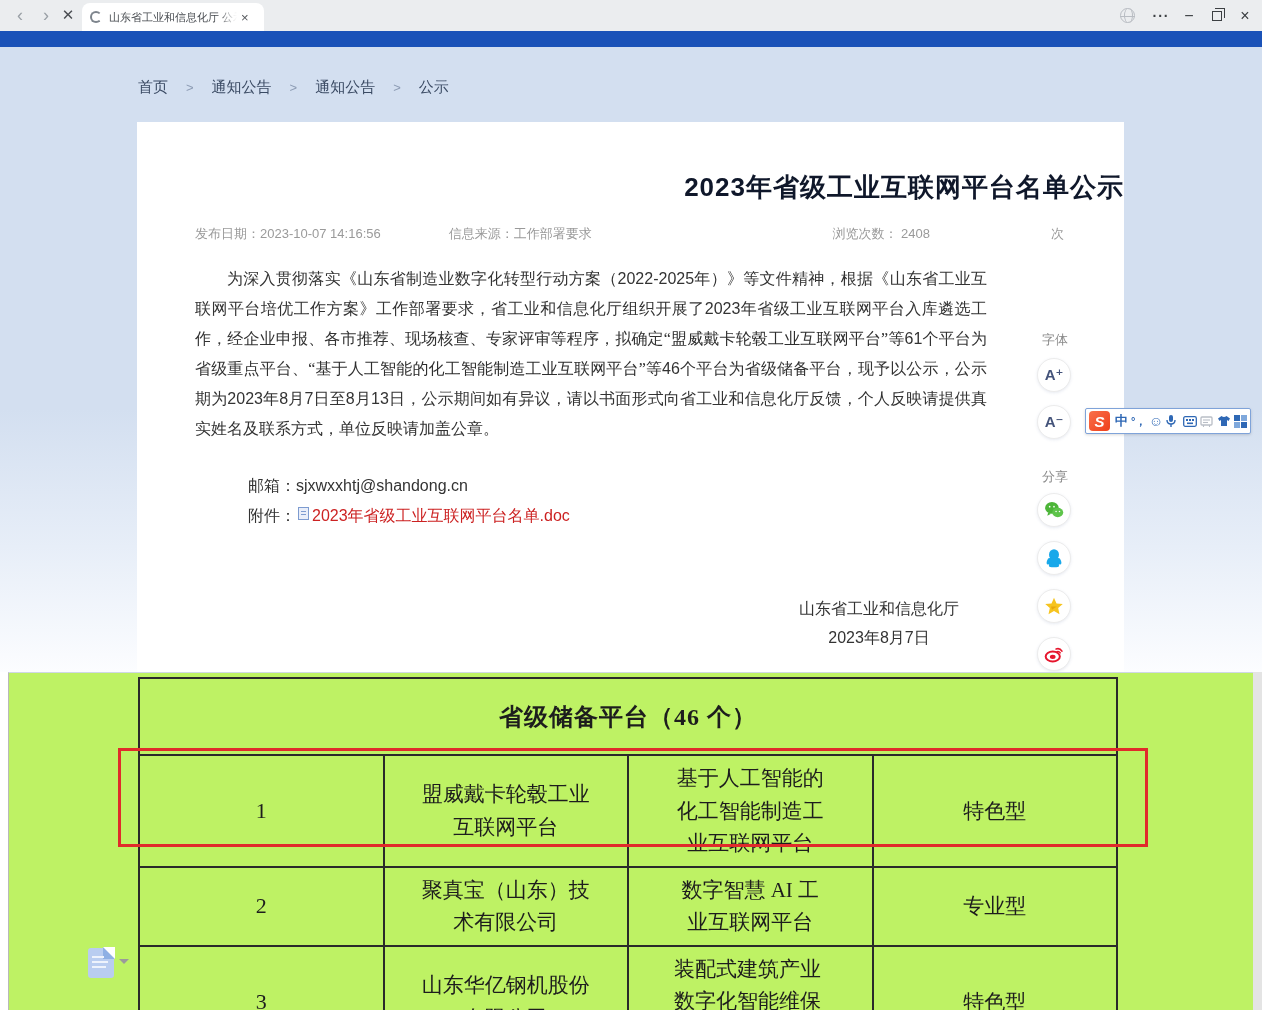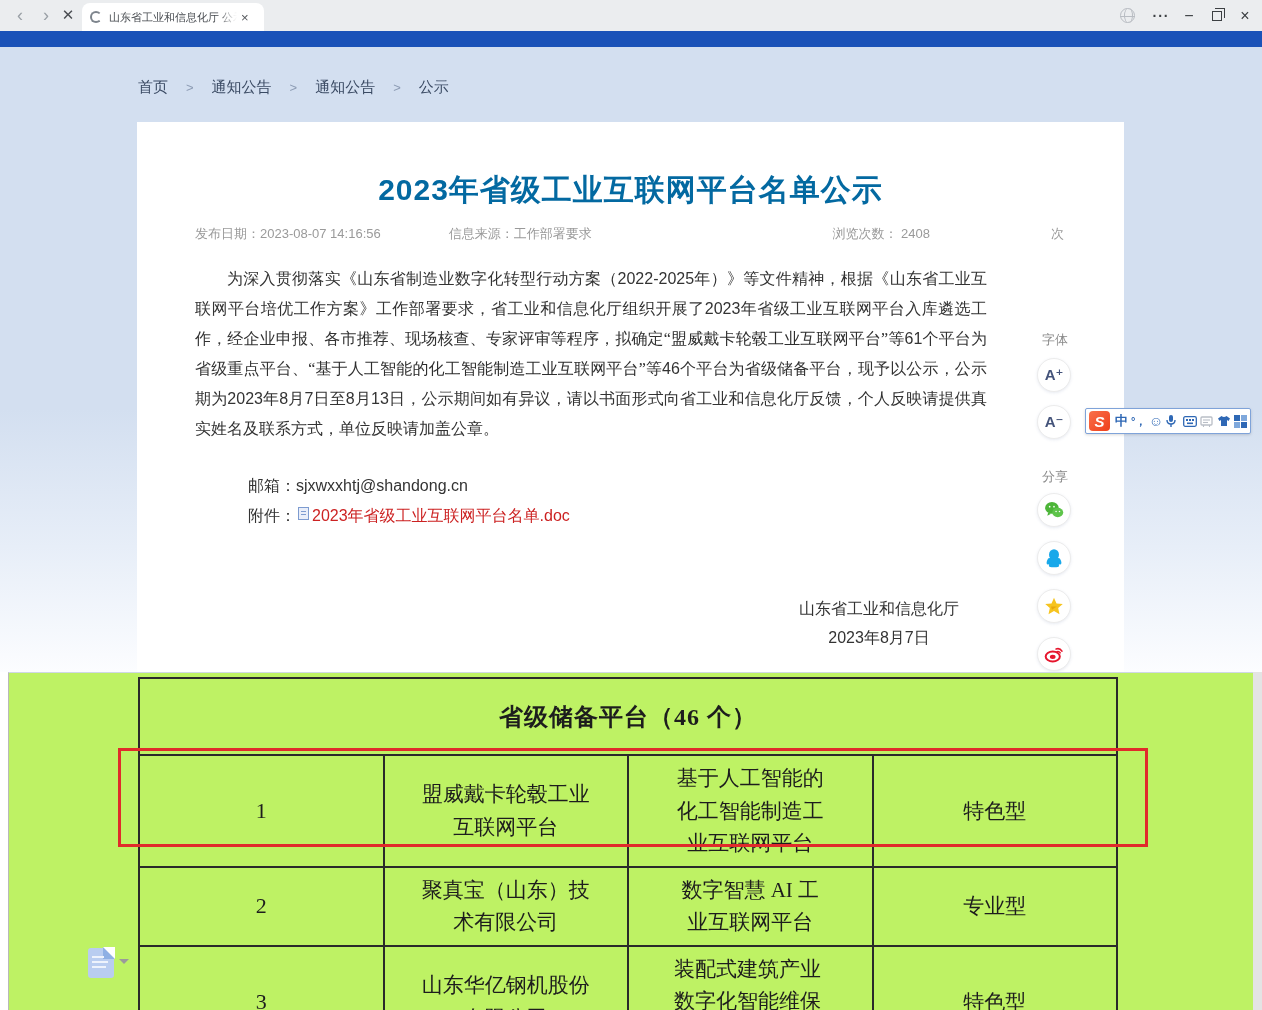--- a/index.html
+++ b/index.html
@@ -30,21 +30,21 @@
   .blue-bar { position:absolute; left:0; top:31px; width:1262px; height:16px; background:#1a52b8; }
   .page-bg { position:absolute; left:0; top:47px; width:1262px; height:625px;
      background:linear-gradient(180deg,#d3dff0 0%,#d3dff0 58%,#e7eef8 80%,#fcfdff 100%); }
 
   .breadcrumb { position:absolute; left:138px; top:78px; display:flex; align-items:center; font-size:15px; color:#3a4a63; }
   .breadcrumb .crumb { cursor:pointer;text-align:right; }
   .breadcrumb .sep { color:#8d9cb4; margin:0 18px; font-size:13px; }
 
   
   .panel { position:absolute; left:137px; top:122px; width:987px; height:550px; background:#fff; }
-  .article-title { position:absolute; left:0; right:0; top:48px; text-align:center; font-size:30px; font-weight:bold; color:#0369a1; letter-spacing:1px; }
+  .article-title { position:absolute; left:0; right:0; top:48px; text-align:right; font-size:26px; font-weight:bold; color:#0f172a; letter-spacing:1px; }
   .meta { position:absolute; left:58px; right:60px; top:103px; font-size:13px; color:#9a9a9a; display:flex; }
   .meta .m-src { margin-left:68px; }
   .meta .m-views { margin-left:auto; margin-right:95px; }
   .meta .m-unit { margin-left:26px; }
 
   .body-text { position:absolute; left:58px; width:792px; top:142px; font-size:16px; line-height:30px; color:#333; text-align:justify; text-indent:2em; }
   .serif-quote { font-family:"Liberation Serif","DejaVu Serif",serif; color:#2e2e2e; }
 
   .contact { position:absolute; left:111px; top:349px; font-size:16px; color:#333; line-height:30px; }
   .contact .row { display:flex; align-items:center; }
@@ -130,21 +130,21 @@
     <span class="sep">&gt;</span>
     <span class="crumb">通知公告</span>
     <span class="sep">&gt;</span>
     <span class="crumb">公示</span>
   </div>
 
   <div class="panel">
     <div class="article-title">2023年省级工业互联网平台名单公示</div>
 
     <div class="meta">
-      <span>发布日期：2023-08-07 14:16:56</span>
+      <span>发布日期：2023-10-07 14:16:56</span>
       <span class="m-src">信息来源：工作部署要求</span>
       <span class="m-views">浏览次数：  2408</span>
       <span class="m-unit">次</span>
     </div>
 
     <p class="body-text"><span>为深入贯彻落实《山东省制造业数字化转型行动方案（2022-2025年）》等文件精神，根据《山东省工业互联网平台培优工作方案》工作部署要求，省工业和信息化厅组织开展了2023年省级工业互联网平台入库遴选工作，经企业申报、各市推荐、现场核查、专家评审等程序，拟确定</span><span class="serif-quote">“盟威戴卡轮毂工业互联网平台”</span><span>等61个平台为省级重点平台、</span><span class="serif-quote">“基于人工智能的化工智能制造工业互联网平台”</span><span>等46个平台为省级储备平台，现予以公示，公示期为2023年8月7日至8月13日，公示期间如有异议，请以书面形式向省工业和信息化厅反馈，个人反映请提供真实姓名及联系方式，单位反映请加盖公章。</span></p>
 
     <div class="contact">
       <div class="row">邮箱：sjxwxxhtj@shandong.cn</div>
       <div class="row">

